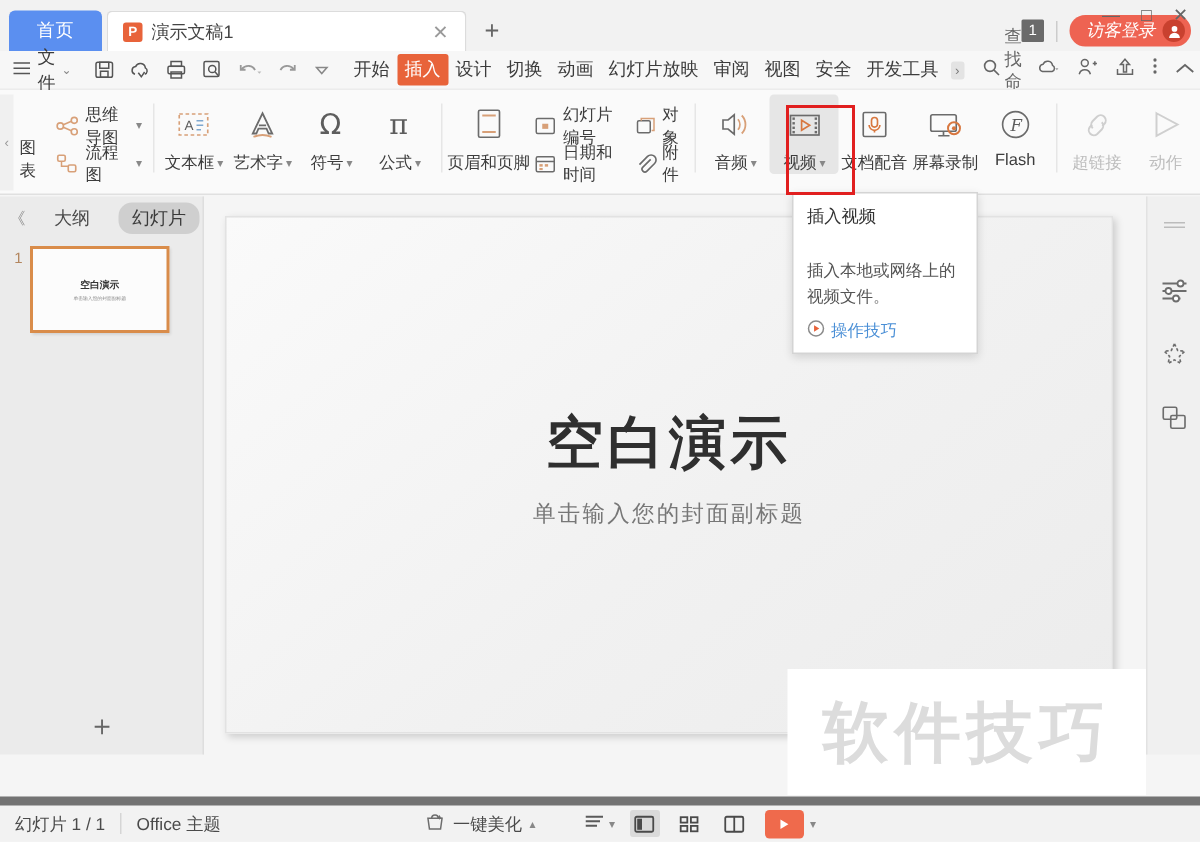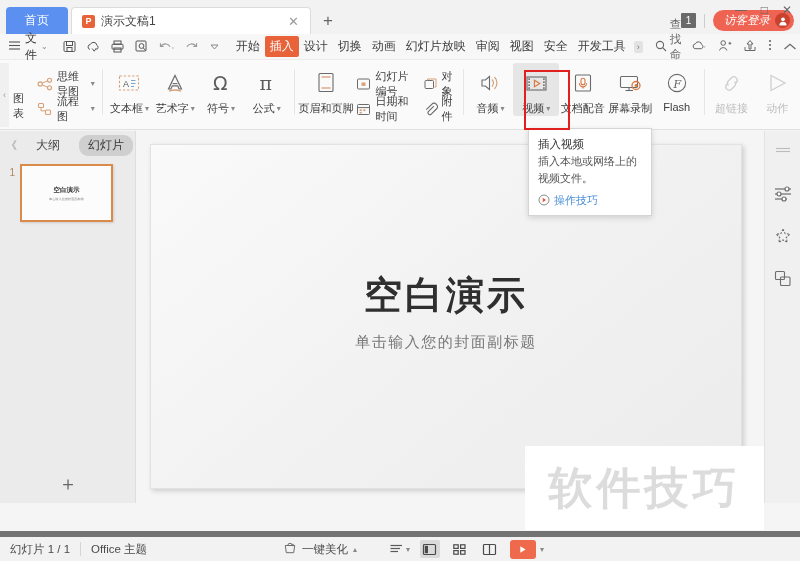--- a/index.html
+++ b/index.html
@@ -111,21 +111,21 @@
     position:absolute; border:2px solid #e11f1f; pointer-events:none;
     left:524px; top:70px; width:46px; height:60px; z-index:40;
   }
 
   
   .tooltip {
     position:absolute; left:528px; top:128px; width:124px;
     background:#fff; border:1px solid #d4d4d4; box-shadow:0 2px 6px rgba(0,0,0,.14);
     padding:8px 9px 7px 9px; z-index:30;
   }
-  .tt-title { font-size:11.5px; color:#333; margin-bottom:1px; }
+  .tt-title { font-size:11.5px; color:#333; margin-bottom:21px; }
   .tt-body { font-size:11px; color:#555; line-height:1.5; margin-bottom:7px; }
   .tt-link { display:flex; align-items:center; gap:4px; font-size:11px; color:#4a8fd6; }
 
   
   .leftpanel {
     position:absolute; top:131px; left:0; width:136px; height:372px;
     background:#ebebeb; border-right:1px solid #dedede;
   }
   .lp-head { display:flex; align-items:center; height:28px; padding-left:6px; gap:10px; }
   .lp-collapse { font-size:11px; color:#8a8a8a; }

